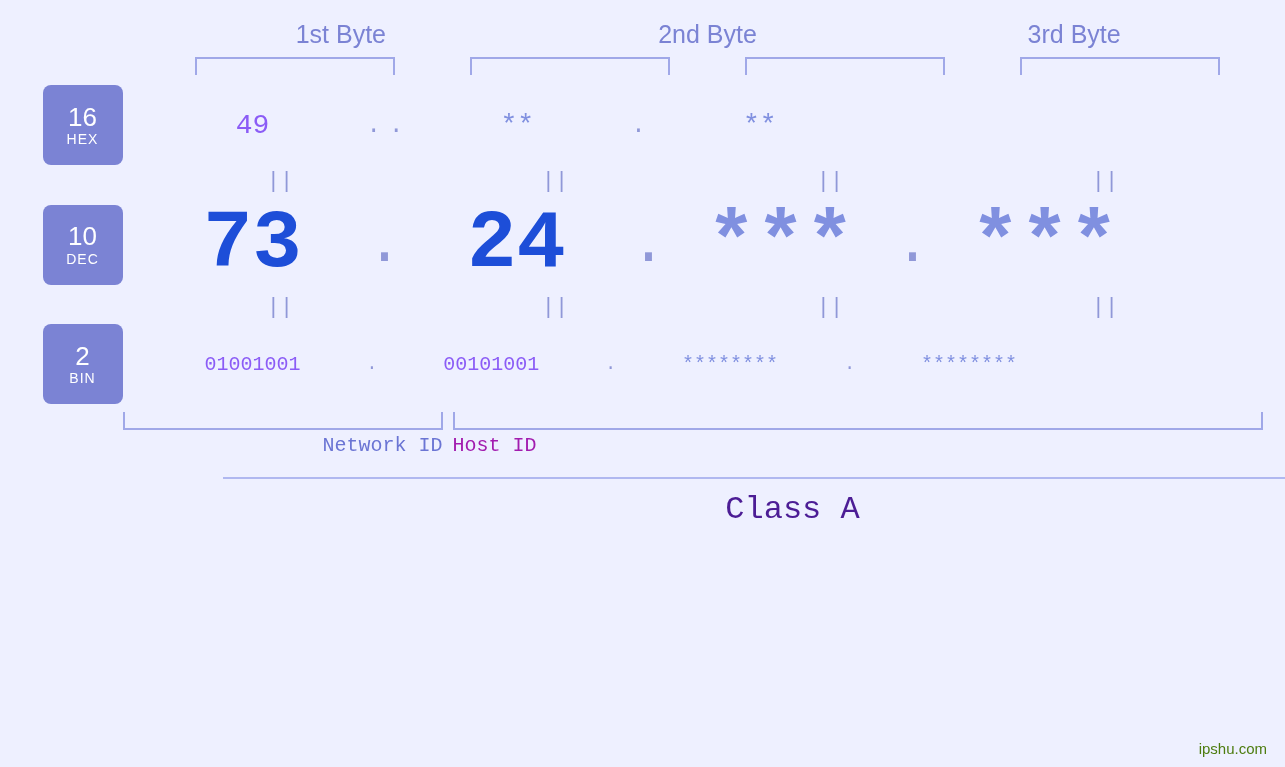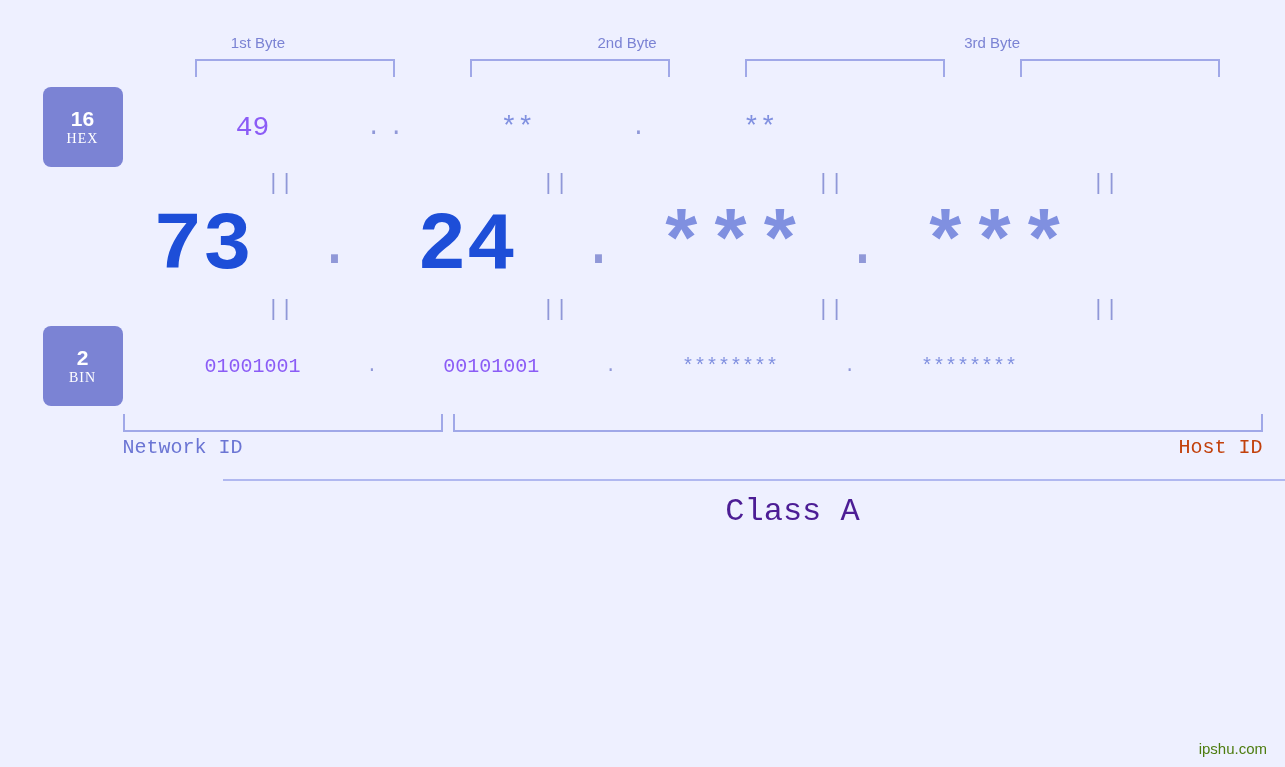--- a/index.html
+++ b/index.html
@@ -27,26 +27,25 @@
     .col-headers {
       display: flex;
       width: 1100px;
       margin-left: 130px;
       justify-content: space-around;
       margin-bottom: 8px;
     }
 
     .col-header {
       width: 220px;
-      text-align: left;
+      text-align: center;
       color: #7b83d4;
       font-family: Arial, sans-serif;
-      font-size: 15px;
+      font-size: 25px;
       font-weight: normal;
-      margin-top: 14px;
     }
 
     
     .brackets-row {
       display: flex;
       width: 1100px;
       margin-left: 130px;
       justify-content: space-around;
       margin-bottom: 10px;
     }
@@ -74,30 +73,30 @@
       display: flex;
       flex-direction: column;
       align-items: center;
       justify-content: center;
       flex-shrink: 0;
       margin-right: 20px;
     }
 
     .badge-num {
       color: white;
-      font-size: 21px;
-      font-weight: bold;
+      font-size: 26px;
+      font-weight: normal;
       font-family: Arial, sans-serif;
       line-height: 1.1;
     }
 
     .badge-label {
       color: white;
       font-size: 14px;
-      font-family: Liberation Serif, serif;
+      font-family: Liberation Sans, sans-serif;
       letter-spacing: 1px;
     }
 
     
     .values-row {
       display: flex;
       align-items: center;
       flex: 1;
       width: 1100px;
     }
@@ -175,30 +174,30 @@
     }
 
     .bottom-labels {
       display: flex;
       width: 100%;
       margin-top: 4px;
     }
 
     .network-label {
       width: 320px;
-      text-align: left;
+      text-align: right;
       color: #6b75d4;
       font-size: 20px;
       margin-right: 10px;
     }
 
     .host-label {
       flex: 1;
-      text-align: right;
-      color: #c2410c;
+      text-align: left;
+      color: #a21caf;
       font-size: 20px;
     }
 
     
     .class-row {
       margin-top: 20px;
       display: flex;
       justify-content: center;
       width: 1140px;
       margin-left: 100px;
@@ -270,20 +269,24 @@
   </div>
 
   <div class="equals-row">
     <div class="equals-cell">||</div>
     <div class="equals-cell">||</div>
     <div class="equals-cell">||</div>
     <div class="equals-cell">||</div>
   </div>
 
   <div class="data-row">
+    <div class="badge">
+      <span class="badge-num">10</span>
+      <span class="badge-label">DEC</span>
+    </div>
     <div class="values-row">
       <div class="byte-val dec-large">73</div>
       <span class="sep large">.</span>
       <div class="byte-val dec-large">24</div>
       <span class="sep large">.</span>
       <div class="byte-val dec-large masked">***</div>
       <span class="sep large">.</span>
       <div class="byte-val dec-large masked">***</div>
     </div>
   </div>

